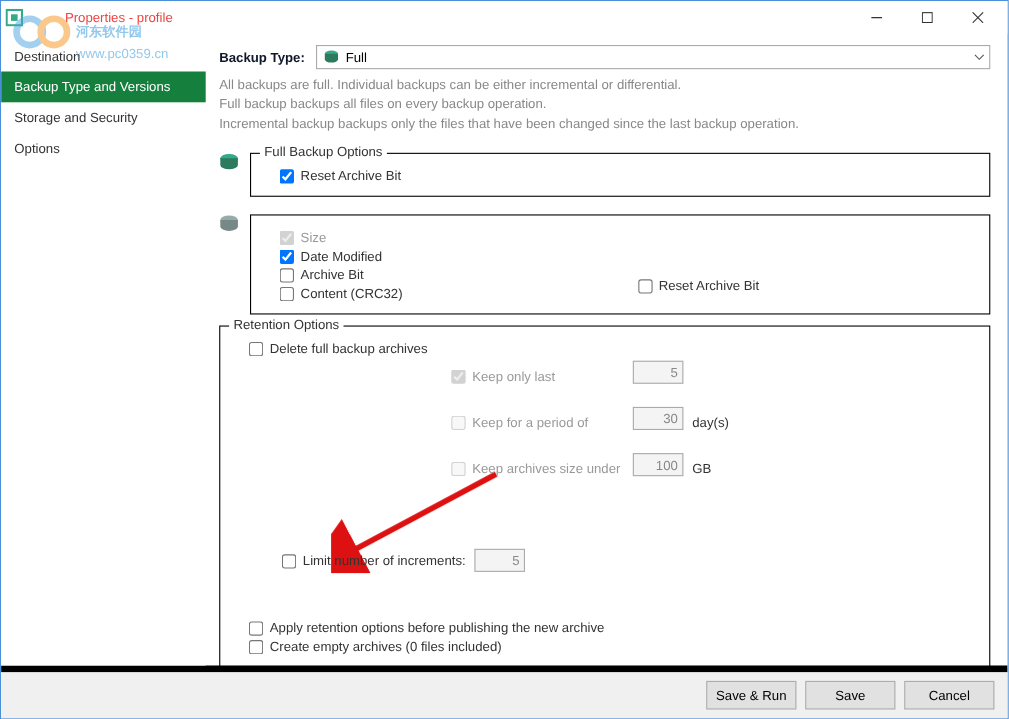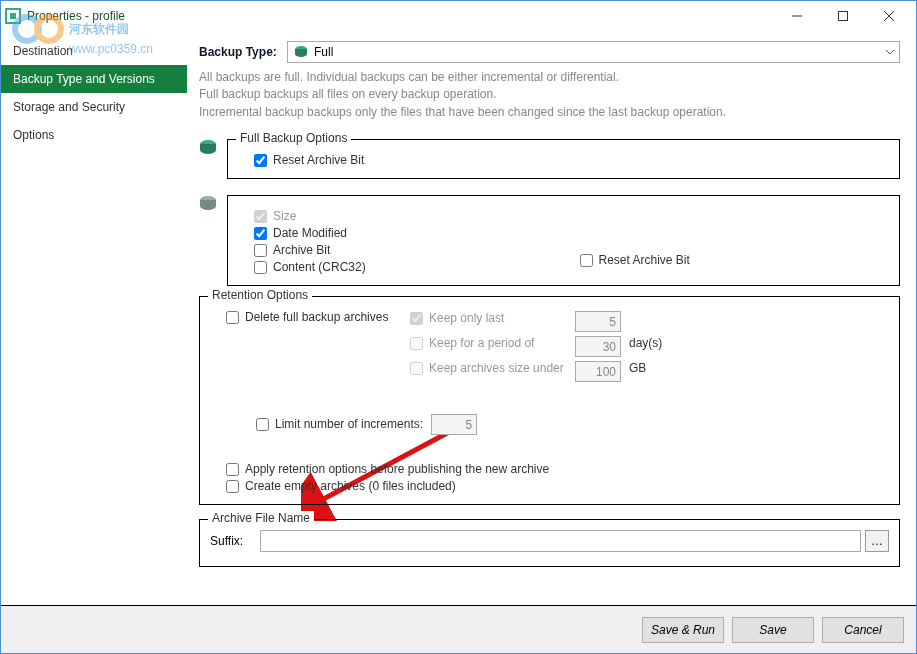--- a/index.html
+++ b/index.html
@@ -1,19 +1,19 @@
 <!DOCTYPE html>
 <html><head>
 <meta charset="utf-8">
 <style>
 * { box-sizing: border-box; margin: 0; padding: 0; font-family: "Segoe UI", Tahoma, sans-serif; font-size: 12px; }
 body { background: #fff; width: 917px; height: 654px; overflow: hidden; position: relative; border: 1px solid #4a90d9; }
 .titlebar { height: 30px; display: flex; align-items: center; padding: 0 4px; background: #fff; }
 .titlebar .icon { width: 16px; height: 16px; margin-right: 6px; display:inline-block; }
-.titlebar .title { flex: 1; color: #14532d; }
+.titlebar .title { flex: 1; color: #ef4444; margin-left: 32px; }
 .titlebar .winbtns { display: flex; }
 .titlebar .winbtn { width: 46px; height: 30px; display: flex; align-items: center; justify-content: center; color: #333; }
 .main { display: flex; height: 574px; }
 .sidebar { width: 186px; background: #fff; padding-top: 6px; }
 .navitem { padding: 7px 12px; color: #333; cursor: pointer; }
 .navitem.active { background: #15803d; color: #fff; }
 .content { flex: 1; padding: 10px 16px 0 12px; overflow-y: auto; }
 .row { display: flex; align-items: center; margin-bottom: 6px; }
 .lbl-main { font-weight: 600; color: #0f172a; width: 88px; }
 .combo { flex: 1; border: 1px solid #aaa; height: 22px; display: flex; align-items: center; padding: 0 6px; background: #fff; position: relative; }
@@ -22,27 +22,27 @@
 .help { color: #888; line-height: 1.45; margin: 4px 0 12px 0; }
 .grp { display: flex; margin-bottom: 10px; }
 .grp .gicon { width: 28px; margin-top: 6px; }
 .fieldset { border: 1px solid #000000; padding: 10px 10px 8px 10px; flex: 1; position: relative; margin-top: 6px; }
 .fieldset .legend { position: absolute; top: -9px; left: 8px; background: #fff; padding: 0 4px; color: #333; }
 .chk { display: flex; align-items: center; margin: 3px 0; color: #333; padding-left: 16px; }
 .chk input[type=checkbox] { margin-right: 6px; width: 13px; height: 13px; }
 .chk.disabled { color: #999; }
 .two-col { display: flex; }
 .two-col .col { flex:1; }
-.ret-row { display: flex; align-items: flex-start; margin: 4px 0; }
+.ret-row { display: flex; align-items: flex-end; margin: 21px 0; }
 .ret-row .spn-lbl { width: 165px; color:#999; display:flex; align-items:center; }
 .numbox { width: 46px; height: 21px; border: 1px solid #aaa; background: #f4f4f4; text-align: right; padding: 0 4px; color: #888; }
 .unit { margin-left: 8px; color:#333; }
 .txt { flex:1; height: 22px; border: 1px solid #aaa; padding: 0 4px; background:#fff; }
 .browse { width: 24px; height: 22px; border: 1px solid #999; margin-left: 4px; display:flex;align-items:center;justify-content:center; background:#f2f2f2; }
-.footer { height: 48px; background: #f0f0f0; border-top: 1px solid #000000; display: flex; justify-content: flex-end; align-items: center; padding-right: 12px; gap: 8px; font-style: italic; }
+.footer { height: 48px; background: #f0f0f0; border-top: 6px solid #000000; display: flex; justify-content: flex-end; align-items: center; padding-right: 12px; gap: 8px; }
 .btn { min-width: 82px; height: 26px; border: 1px solid #adadad; background: #e1e1e1; display:flex; align-items:center; justify-content:center; cursor:pointer; }
 .watermark { position:absolute; top:10px; left:8px; pointer-events:none; opacity:0.6; }
 .watermark svg { display:block; }
 .arrow { position:absolute; pointer-events:none; }
 </style>
 </head>
 <body>
 
 <div class="watermark">
   <svg width="250" height="60">

